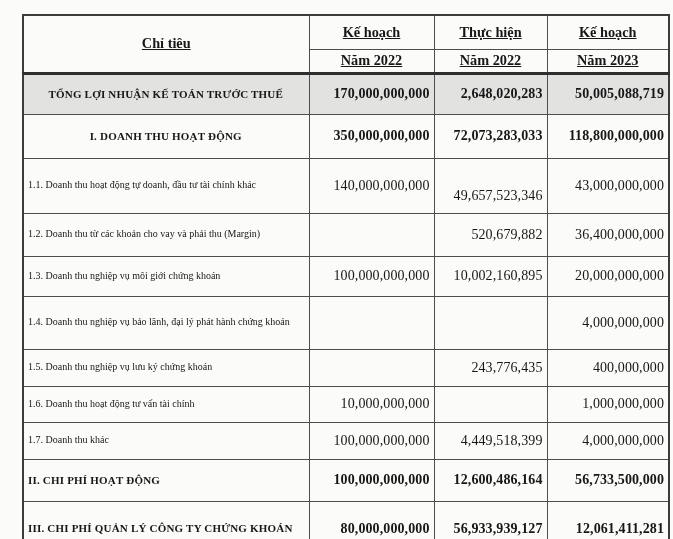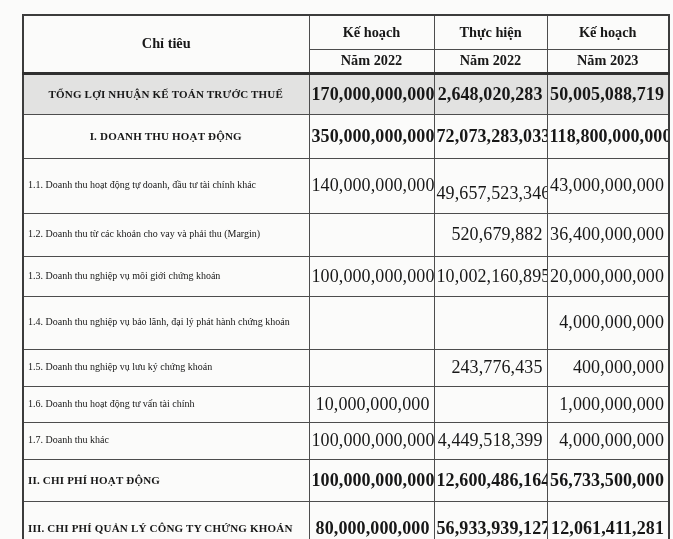--- a/index.html
+++ b/index.html
@@ -26,20 +26,21 @@
     margin: 14px 0 0 22px;
     border: 2px solid #3c3c3c;
   }
   .fin-table th,
   .fin-table td {
     border: 1px solid #4d4d4d;
     overflow: hidden;
   }
   .fin-table thead {
     border-bottom: 3px solid #2f2f2f;
+    text-decoration: underline;
   }
   
   tr.hr1 { height: 34px; }
   tr.hr2 { height: 24px; margin-left: 38px; }
   tr.h41 { height: 41px; }
   tr.h33 { height: 44px; }
   tr.h55 { height: 55px; }
   tr.h43 { height: 43px; }
   tr.h40 { height: 40px; }
   tr.h53 { height: 53px; }
@@ -59,21 +60,21 @@
   .lbl {
     padding: 2px 5px 2px 4px;
     font-size: 10px;
     line-height: 1.42;
     vertical-align: middle;
     text-align: left;
   }
   .val {
     text-align: right;
     padding: 2px 4px 2px 2px;
-    font-size: 18px;
+    font-size: 14px;
     vertical-align: middle;
     letter-spacing: 0.1px;
   }
   .b   { font-weight: bold; }
   .ctr { text-align: center; }
   .jst { text-align: justify; }
   .sec { font-size: 11px; line-height: 1.32; letter-spacing: 0.2px; margin-top: 35px; }
   tr.shaded { background: #e2e2e1; }
   td.low {
     vertical-align: bottom;

